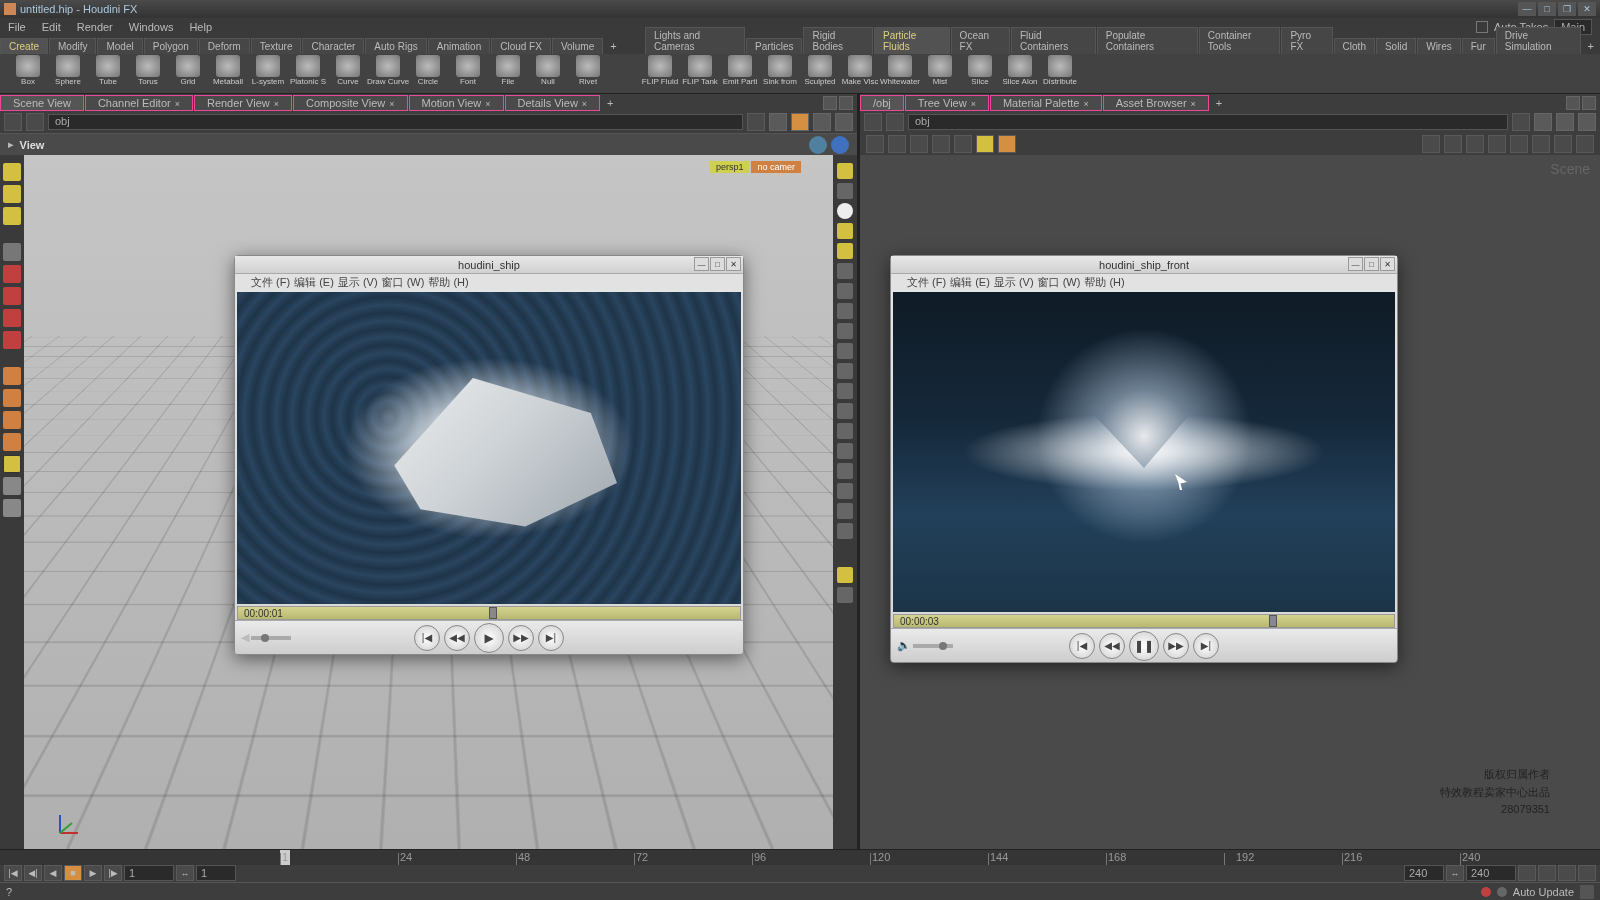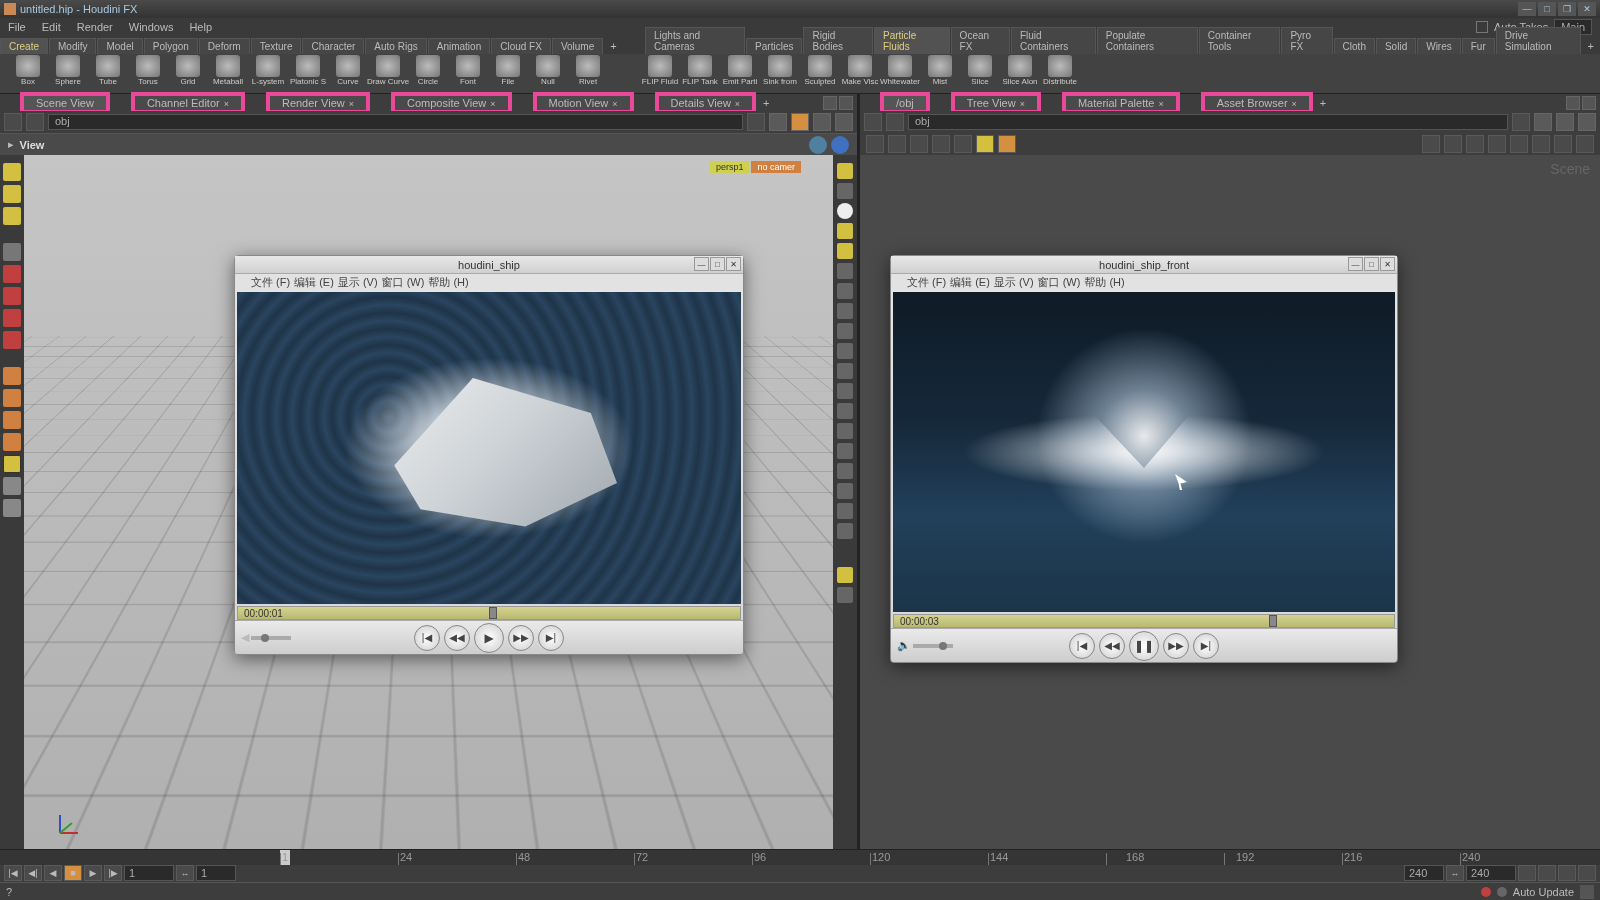--- a/index.html
+++ b/index.html
@@ -28,21 +28,21 @@
 
 .shelf { height: 40px; background: #424242; display: flex; align-items: flex-start; padding: 0 10px; border-bottom: 1px solid #222; }
 .shelf .seg { display: flex; gap: 4px; align-items: center; }
 .shelf .tool { width: 36px; height: 34px; display: flex; flex-direction: column; align-items: center; justify-content: flex-start; cursor: default; }
 .shelf .tool .ico { width: 24px; height: 22px; background: radial-gradient(#bbb,#777); border-radius: 3px; margin-top: 1px; }
 .shelf .tool .lbl { font-size: 8px; color: #ccc; white-space: nowrap; overflow: hidden; }
 .shelf .divider { width: 6px; }
 
 
 .paneltabs { height: 17px; background: #3d3d3d; display: flex; align-items: center; }
-.paneltabs .tab { padding: 1px 12px; background: #4a4a4a; border: 4px solid #ec4899; margin-right: 1px; font-size: 10px; margin-left: 20px; }
+.paneltabs .tab { padding: 1px 12px; background: #4a4a4a; border: 1px solid #ec4899; margin-right: 1px; font-size: 10px; }
 .paneltabs .tab.active { background: #555; }
 .paneltabs .close { font-size: 9px; margin-left: 4px; }
 .paneltabs .plus { padding: 0 6px; }
 .paneltabs .right { margin-left: auto; display: flex; gap: 2px; padding-right: 4px; }
 .paneltabs .right span { width: 14px; height: 14px; background: #555; border: 1px solid #666; }
 
 
 .pathbar { height: 22px; background: #3d3d3d; display: flex; align-items: center; padding: 0 4px; gap: 4px; }
 .pathbar .btn { width: 18px; height: 18px; background: #4a4a4a; border: 1px solid #5a5a5a; }
 .pathbar .field { flex: 1; height: 16px; background: #2a2a2a; border: 1px solid #555; padding: 0 6px; display: flex; color: #aaa; }
@@ -518,20 +518,25 @@
                 <span class="kn" style="left:26px"></span>
               </div>
           </div>
           <span class="pb">|◀</span>
           <span class="pb">◀◀</span>
           <span class="pb big">❚❚</span>
           <span class="pb">▶▶</span>
           <span class="pb">▶|</span>
         </div>
       </div>
+      <div class="watermark">
+        <div>版权归属作者</div>
+        <div>特效教程卖家中心出品</div>
+        <div>28079351</div>
+      </div>
     </div>
   </div>
 </div>
 
 <div class="timeline">
   <div class="timetrack">
     <div class="cursor"></div>
     <div id="timemarks">
         <span class="mark" style="left: 280px;">
           <span style="position: absolute; top: -2px; left: 2px;">1</span>
@@ -548,21 +553,21 @@
         <span class="mark" style="left: 752px;">
           <span style="position: absolute; top: -2px; left: 2px;">96</span>
         </span>
         <span class="mark" style="left: 870px;">
           <span style="position: absolute; top: -2px; left: 2px;">120</span>
         </span>
         <span class="mark" style="left: 988px;">
           <span style="position: absolute; top: -2px; left: 2px;">144</span>
         </span>
         <span class="mark" style="left: 1106px;">
-          <span style="position: absolute; top: -2px; left: 20px; text-align: center;">168</span>
+          <span style="position: absolute; top: -2px; left: 2px; text-align: center;">168</span>
         </span>
         <span class="mark" style="left: 1224px;">
           <span style="position: absolute; top: -2px; left: 12px;">192</span>
         </span>
         <span class="mark" style="left: 1342px;">
           <span style="position: absolute; top: -2px; left: 2px;">216</span>
         </span>
         <span class="mark" style="left: 1460px;">
           <span style="position: absolute; top: -2px; left: 2px;">240</span>
         </span>

